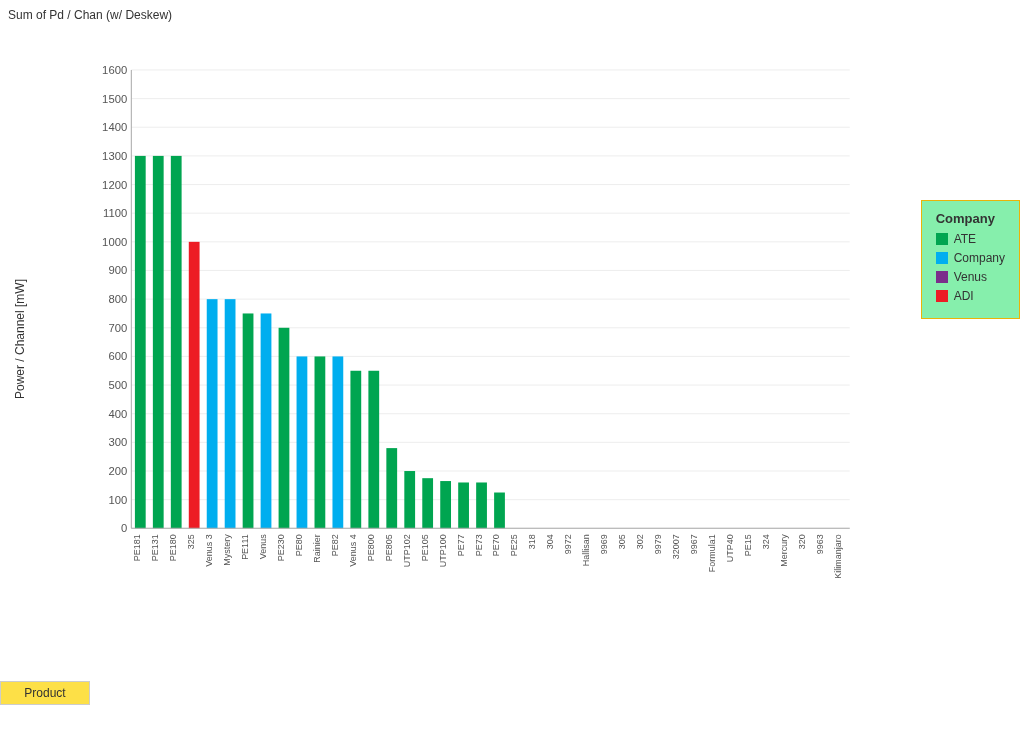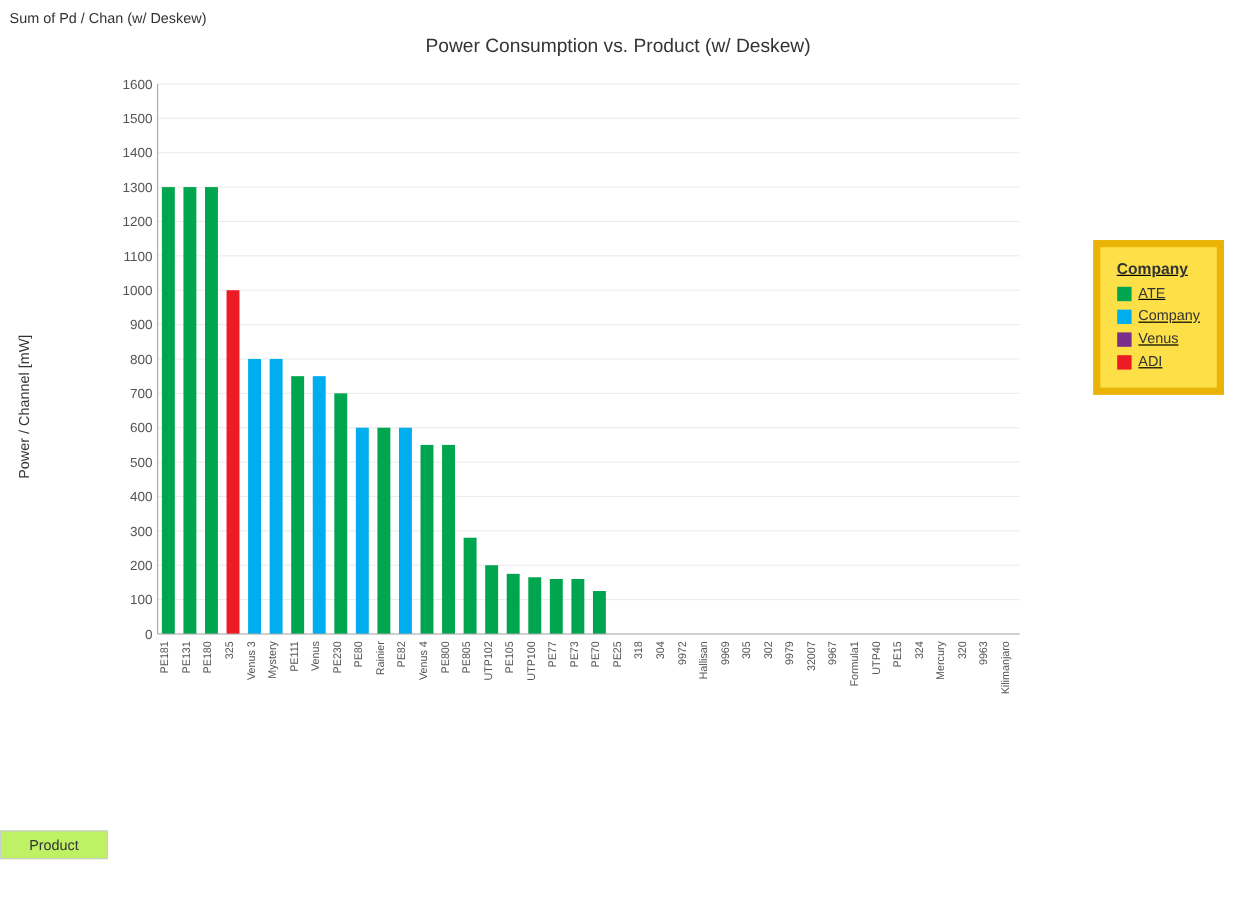--- a/index.html
+++ b/index.html
@@ -57,53 +57,52 @@
 
     #y-axis-label span {
       font-size: 12px;
       color: #333;
       transform: rotate(-90deg);
       white-space: nowrap;
     }
 
     #bottom-label {
       position: absolute;
-      bottom: 12px;
+      bottom: 23px;
       left: 0px;
-      background: #bef264;
+      background: #fde047;
       border: 1px solid #ccc;
       padding: 4px 8px;
       font-size: 12px;
       color: #333;
       width: 90px;
       text-align: center;
     }
 
     
     #legend {
       position: absolute;
       right: 10px;
       top: 200px;
-      border: 6px solid #eab308;
+      border: 1px solid #eab308;
       padding: 10px 14px;
-      background: #fde047;
-      font-size: 12px;
-      text-decoration: underline;
+      background: #86efac;
+      font-size: 12px;
     }
 
     #legend-title {
       font-size: 13px;
       font-weight: bold;
       margin-bottom: 6px;
       color: #333;
     }
 
     .legend-item {
       display: flex;
-      align-items: flex-end;
+      align-items: center;
       margin-bottom: 5px;
     }
 
     .legend-color {
       width: 12px;
       height: 12px;
       margin-right: 6px;
       flex-shrink: 0;
     }
 
@@ -115,21 +114,20 @@
     svg#bar-chart {
       width: 100%;
       height: 100%;
     }
   </style>
 </head>
 <body>
 
 <div id="chart-container">
   <div id="top-label">Sum of Pd / Chan (w/ Deskew)</div>
-  <div id="chart-title">Power Consumption vs. Product (w/ Deskew)</div>
 
   <div id="y-axis-label">
     <span>Power / Channel [mW]</span>
   </div>
 
   <div id="chart-area">
     <svg id="bar-chart" viewBox="0 0 760 560" preserveAspectRatio="none">
 
     <line x1="50" x2="750" y1="470" y2="470" stroke="#ddd" stroke-width="0.5"></line>
         <text x="46" y="474" text-anchor="end" font-size="11" fill="#555">0</text>

